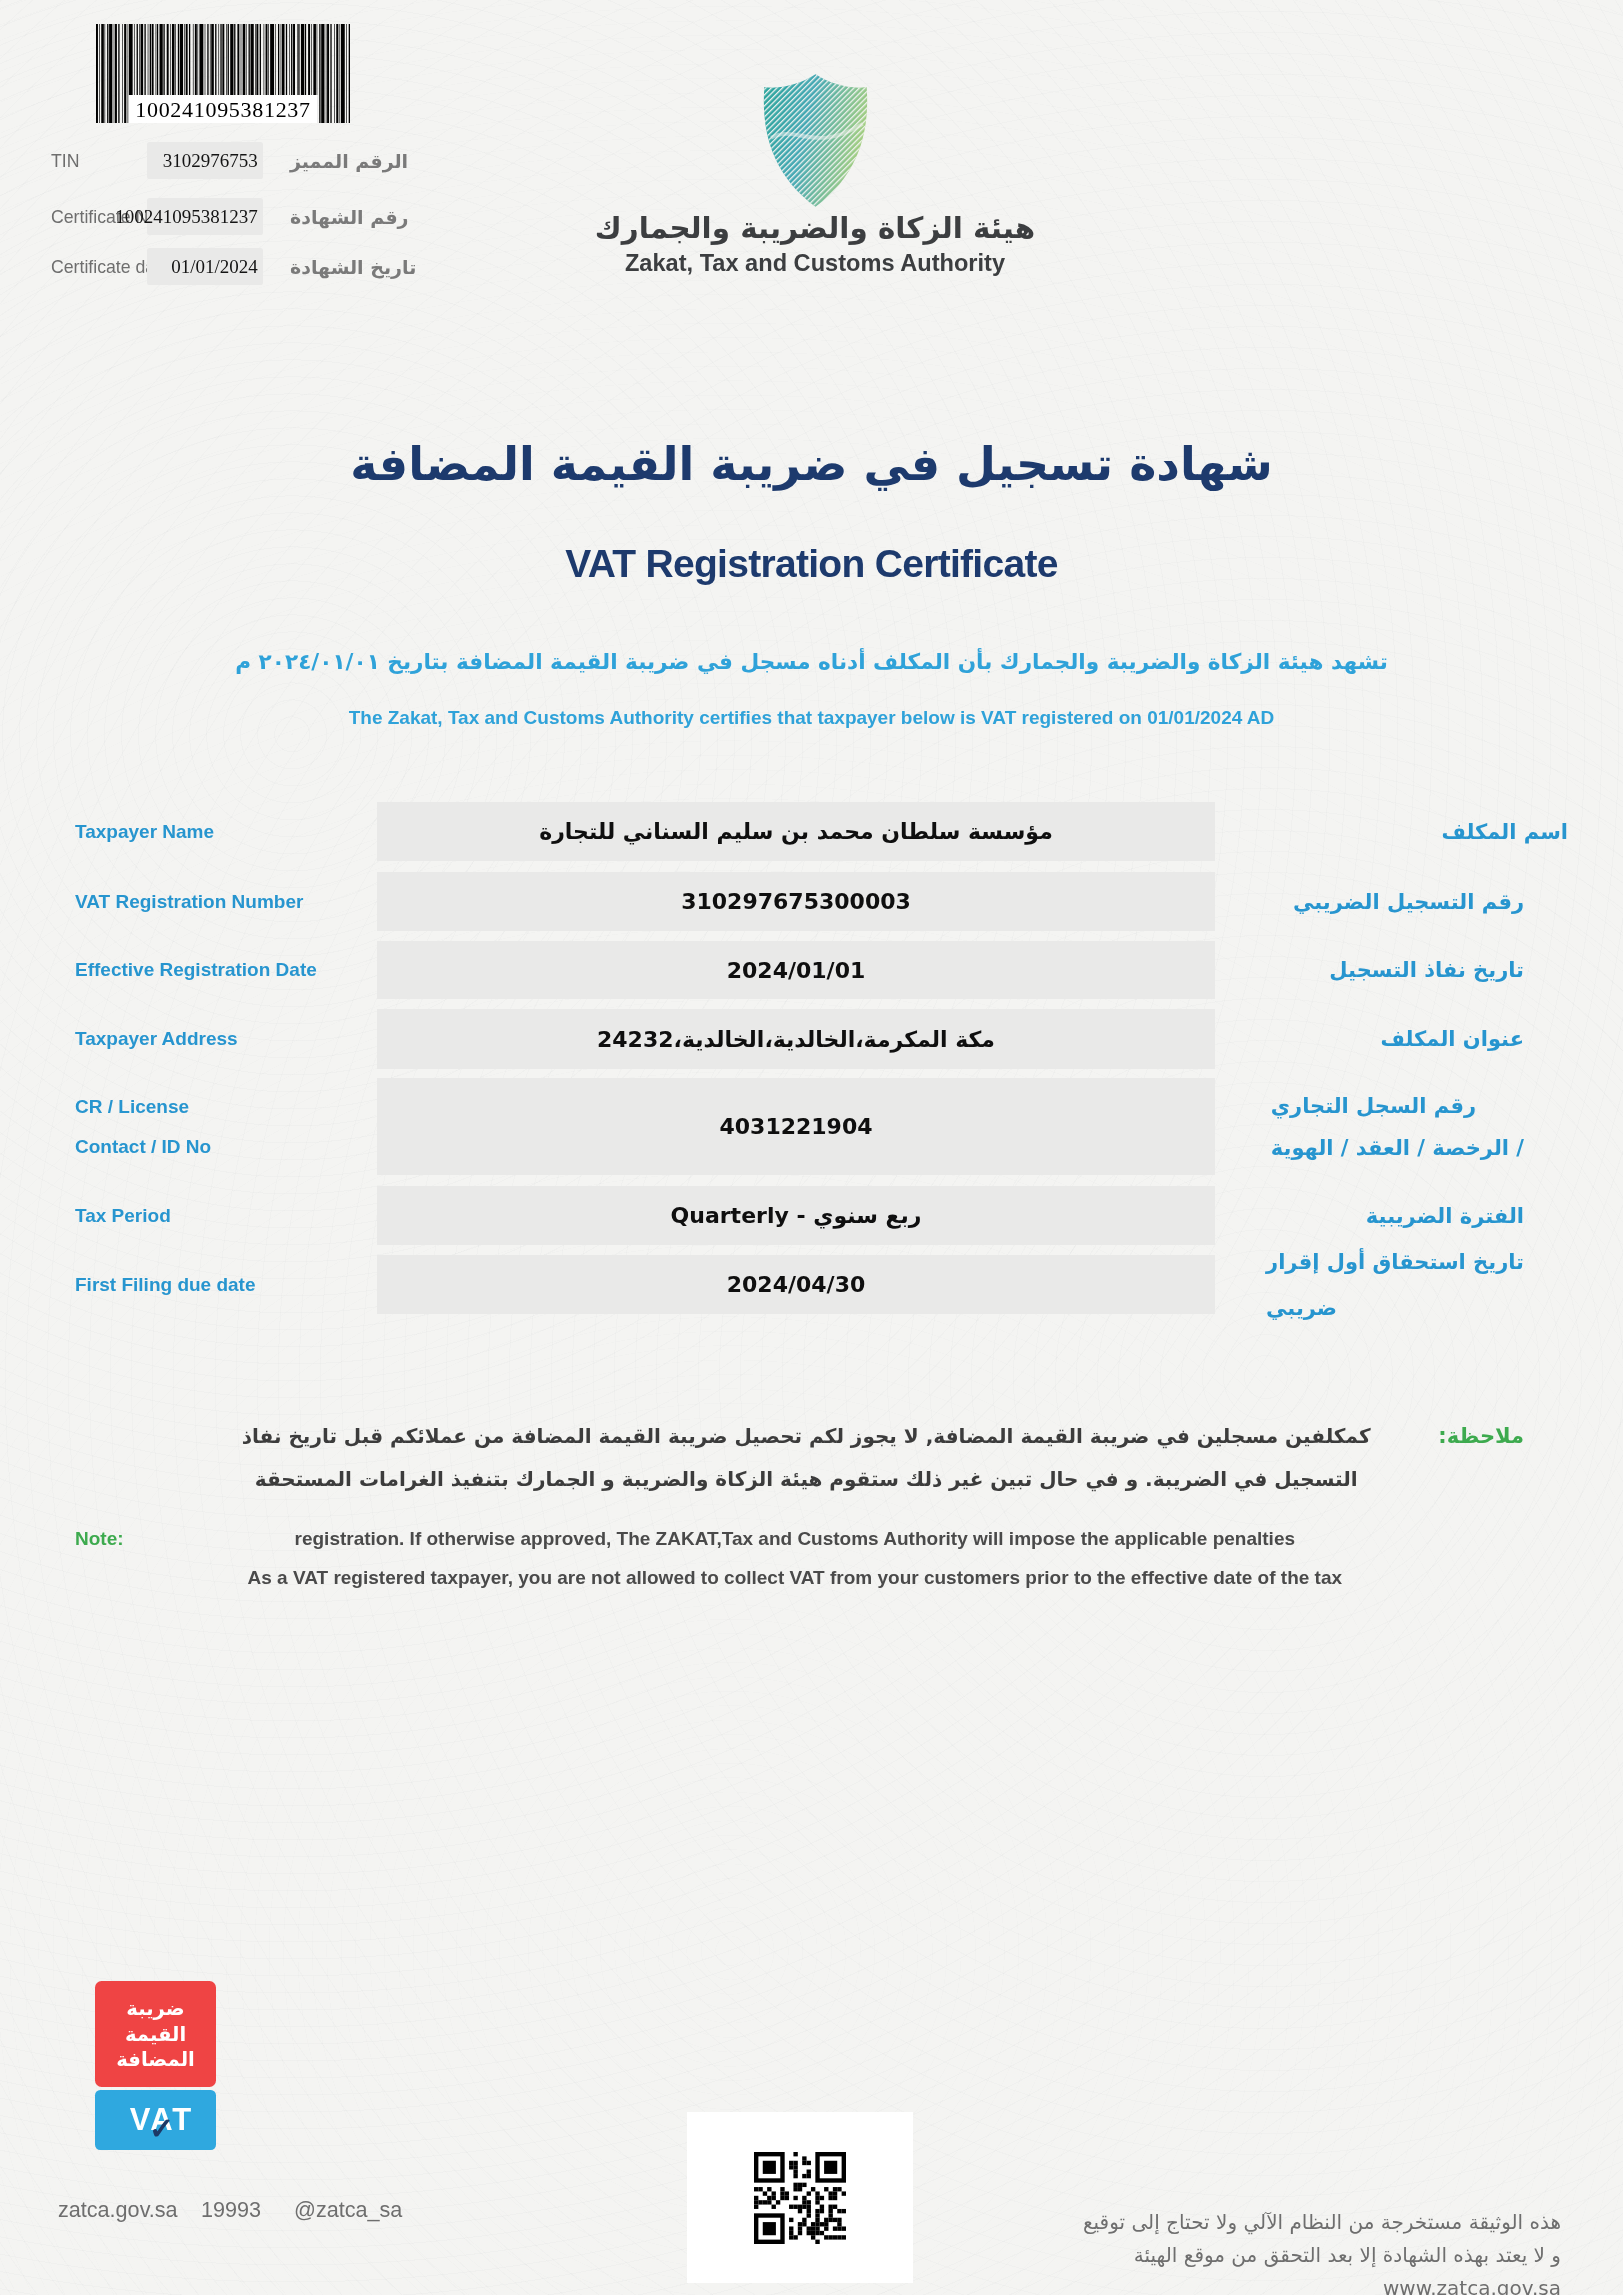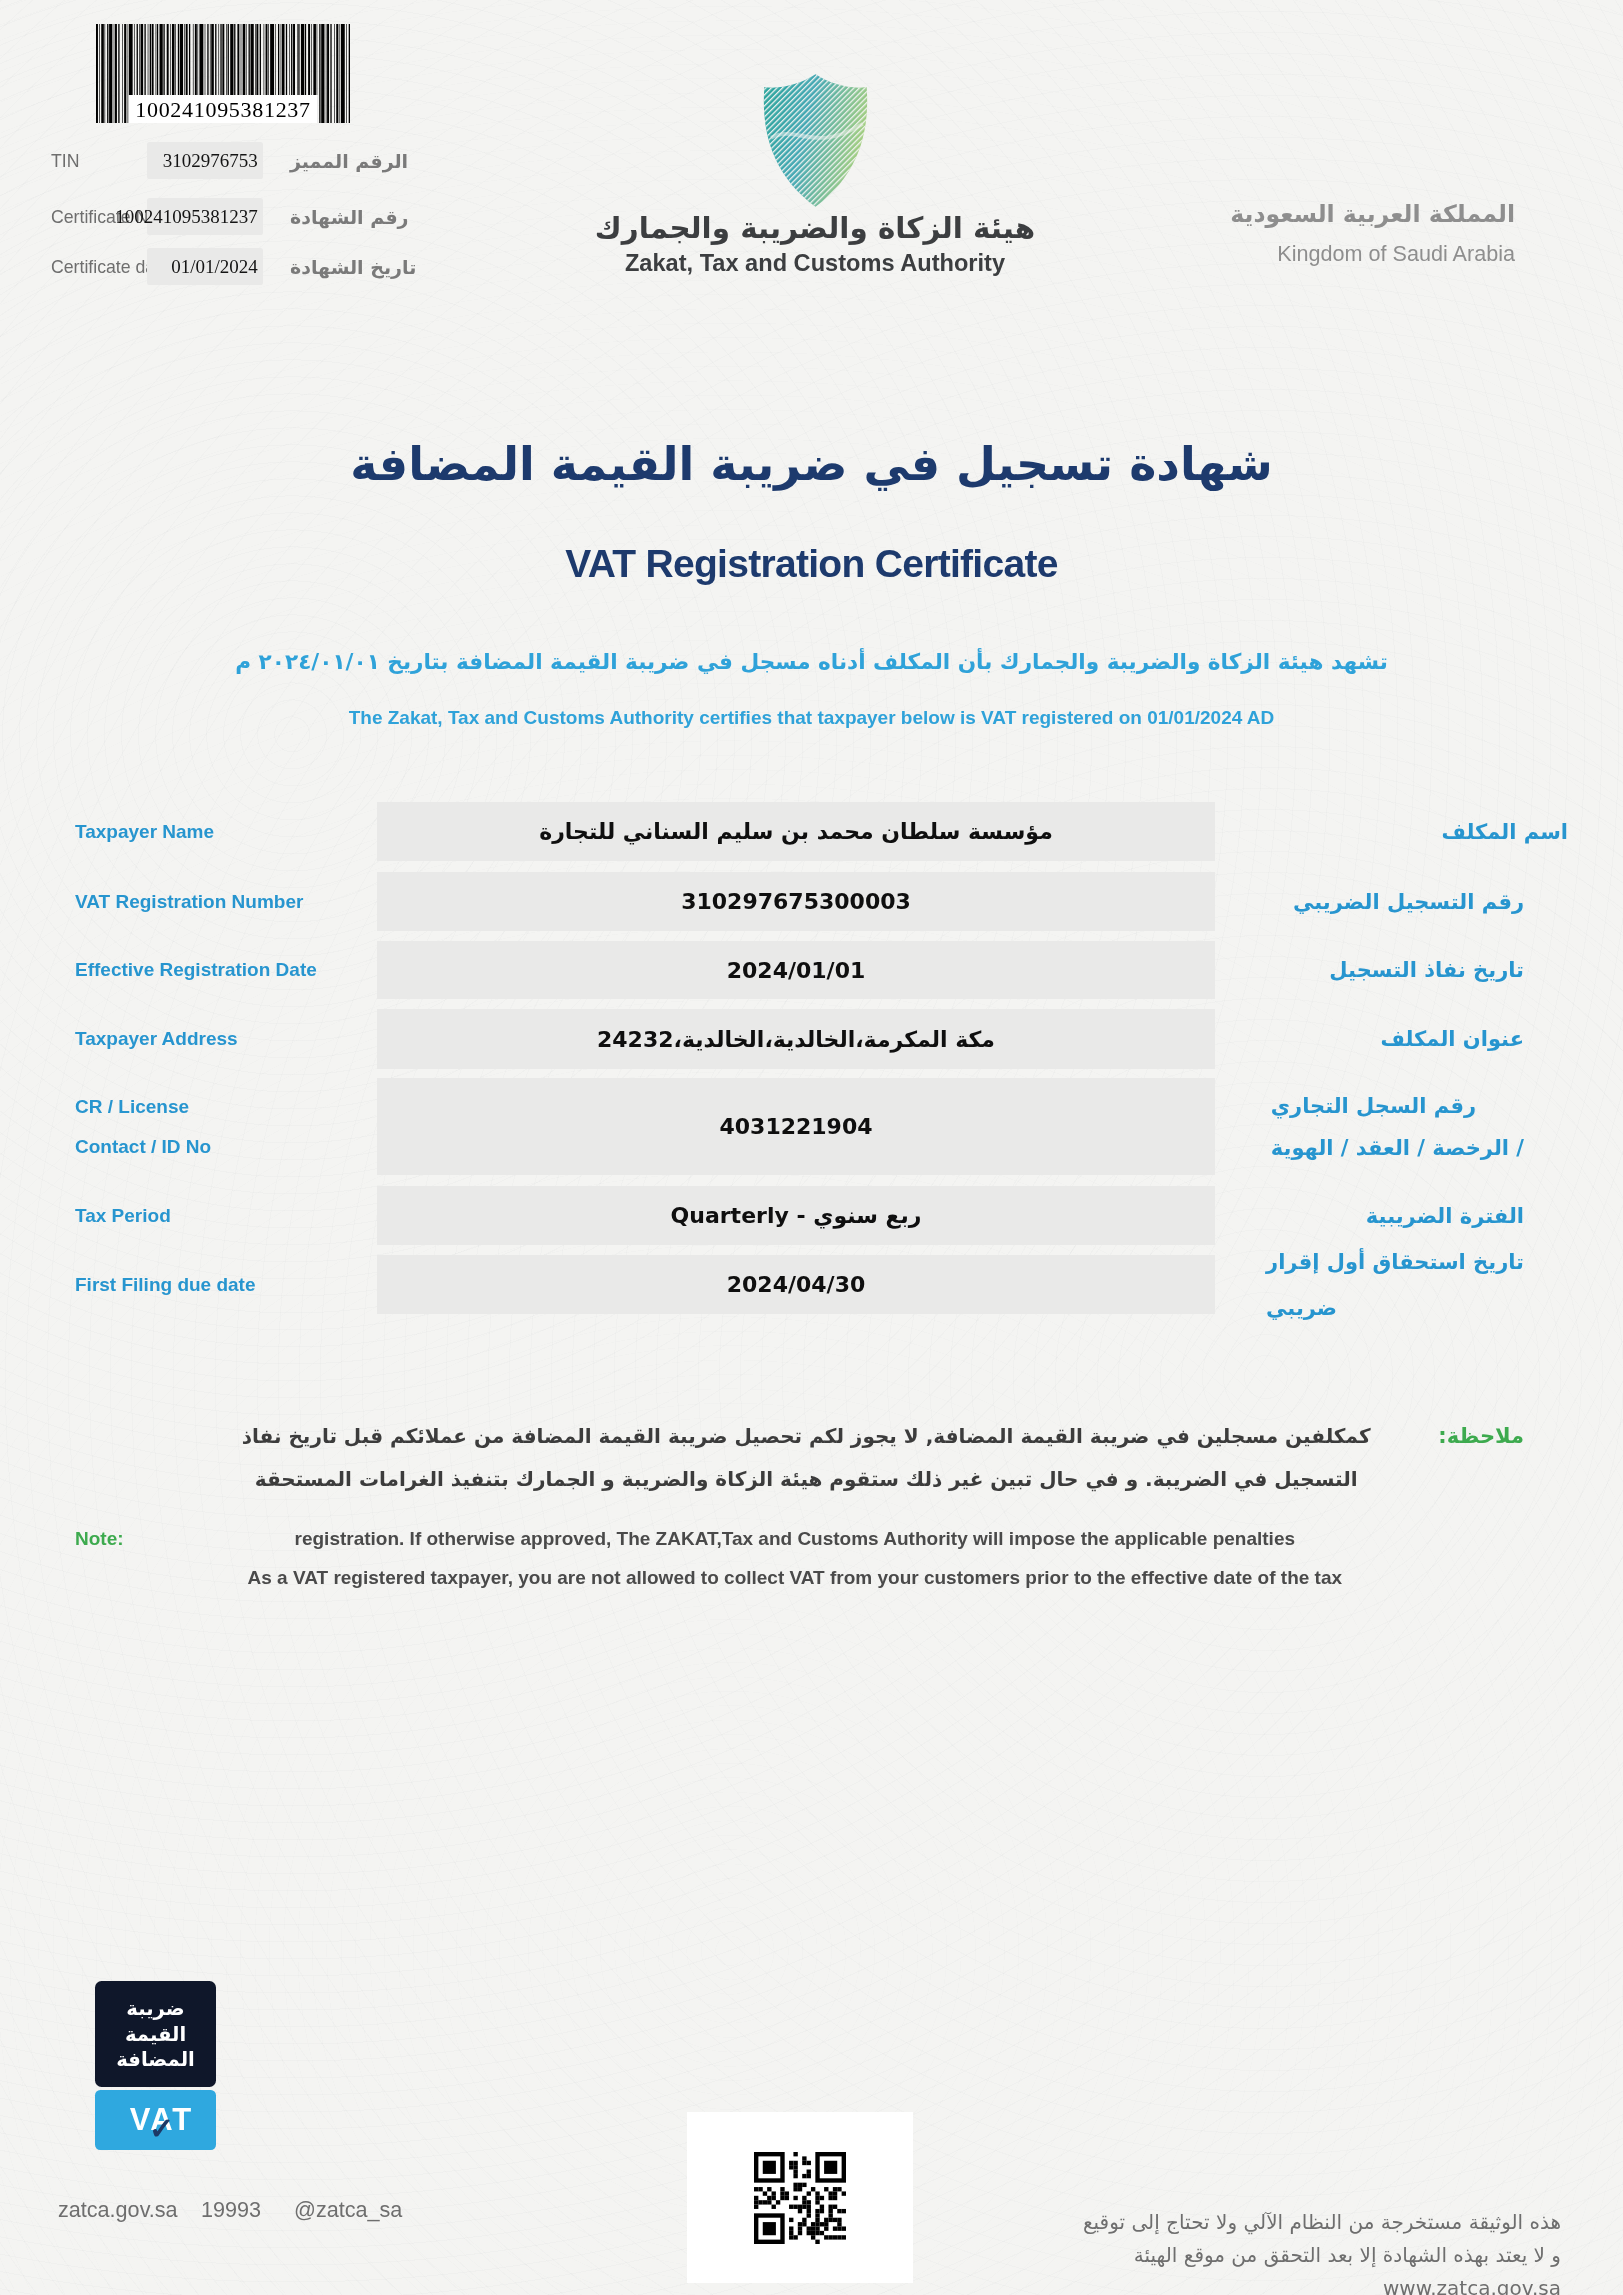--- a/index.html
+++ b/index.html
@@ -65,21 +65,21 @@
   .note-ar{position:absolute;top:1415px;right:99px;left:196px;direction:rtl;
     display:flex;align-items:flex-start;gap:22px;font-family:"DejaVu Sans",sans-serif;}
   .note-label-ar{font-size:21px;font-weight:700;color:#3daa4e;line-height:43px;white-space:nowrap;}
   .note-ar-text{flex:1;text-align:center;font-size:20px;font-weight:700;color:#3c3c3c;line-height:43px;}
   .note-en{position:absolute;top:1519px;left:75px;right:186px;display:flex;align-items:flex-start;gap:29px;}
   .note-label-en{font-size:19px;font-weight:700;color:#3daa4e;line-height:39px;white-space:nowrap;}
   .note-en-text{flex:1;text-align:center;font-size:19px;font-weight:700;color:#4a4a4a;line-height:39px;}
 
   
   .vat-badge{position:absolute;left:95px;top:1981px;width:121px;}
-  .vat-top{background:#0f172a;border-radius:6.5px;height:106px;display:flex;flex-direction:column;
+  .vat-top{background:#ef4444;border-radius:6.5px;height:106px;display:flex;flex-direction:column;
     justify-content:center;align-items:center;gap:2.6px;color:#fff;font-family:"DejaVu Sans",sans-serif;
     font-weight:700;font-size:19.6px;letter-spacing:2px;direction:rtl;}
   .vat-bottom{margin-top:3.3px;background:#2fa8df;border-radius:5.2px;height:60px;position:relative;
     display:flex;align-items:center;justify-content:center;color:#fff;font-weight:800;font-size:31px;letter-spacing:2px;padding-left:12px;}
   .vat-check{position:absolute;left:50%;top:50%;transform:translate(-6.5px,-9.2px);
     color:#1d3866;font-size:30px;font-weight:800;}
   .fl-item{position:absolute;top:2197px;font-size:21.6px;color:#6e6e6e;white-space:nowrap;}
   .qr-panel{position:absolute;left:687px;top:2112px;width:226px;height:171px;background:#fff;
     display:flex;align-items:center;justify-content:center;}
   .disclaimer{position:absolute;right:62px;top:2174px;text-align:right;font-size:20px;color:#6e6e6e;
@@ -127,24 +127,20 @@
         </pattern>
       </defs>
       <path d="M100,6 C128,24 162,33 192,29 C198,112 176,188 100,244 C24,188 2,112 8,29 C38,33 72,24 100,6 Z" fill="url(#shg)"></path>
       <path d="M100,6 C128,24 162,33 192,29 C198,112 176,188 100,244 C24,188 2,112 8,29 C38,33 72,24 100,6 Z" fill="url(#hatch)"></path>
       <path d="M20,120 C70,95 95,150 185,95" stroke="#f4f4f2" stroke-width="7" fill="none" opacity="0.5"></path>
     </svg>
     <div class="authority-ar ar">هيئة الزكاة والضريبة والجمارك</div>
     <div class="authority-en">Zakat, Tax and Customs Authority</div>
   </div>
 
-  <div class="kingdom">
-    <div class="kingdom-ar ar">المملكة العربية السعودية</div>
-    <div class="kingdom-en">Kingdom of Saudi Arabia</div>
-  </div>
 
   <div class="title-ar">شهادة تسجيل في ضريبة القيمة المضافة</div>
   <div class="title-en">VAT Registration Certificate</div>
 
   <div class="stmt-ar">تشهد هيئة الزكاة والضريبة والجمارك بأن المكلف أدناه مسجل في ضريبة القيمة المضافة بتاريخ ٢٠٢٤/٠١/٠١ م</div>
   <div class="stmt-en">The Zakat, Tax and Customs Authority certifies that taxpayer below is VAT registered on 01/01/2024 AD</div>
 
   <div class="drow" style="top:802px;height:59px;padding-left:44px;">
     <div class="dl-en">
         <span>Taxpayer Name</span>

